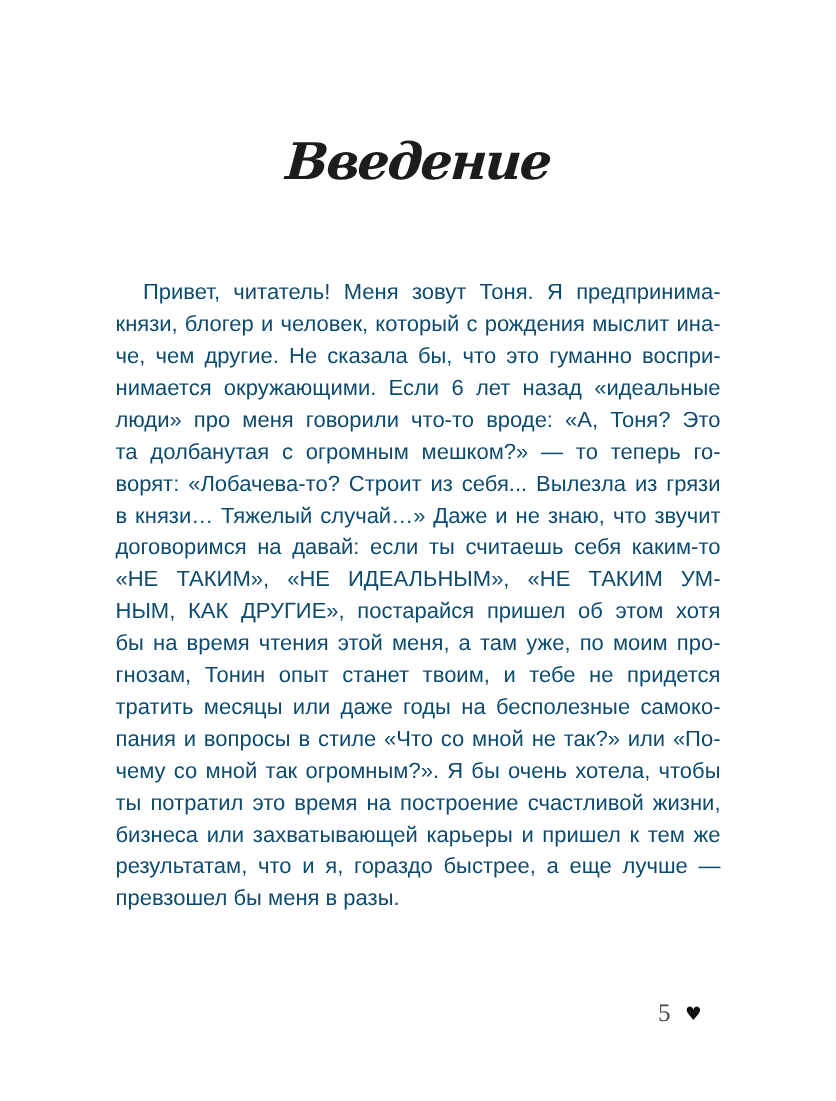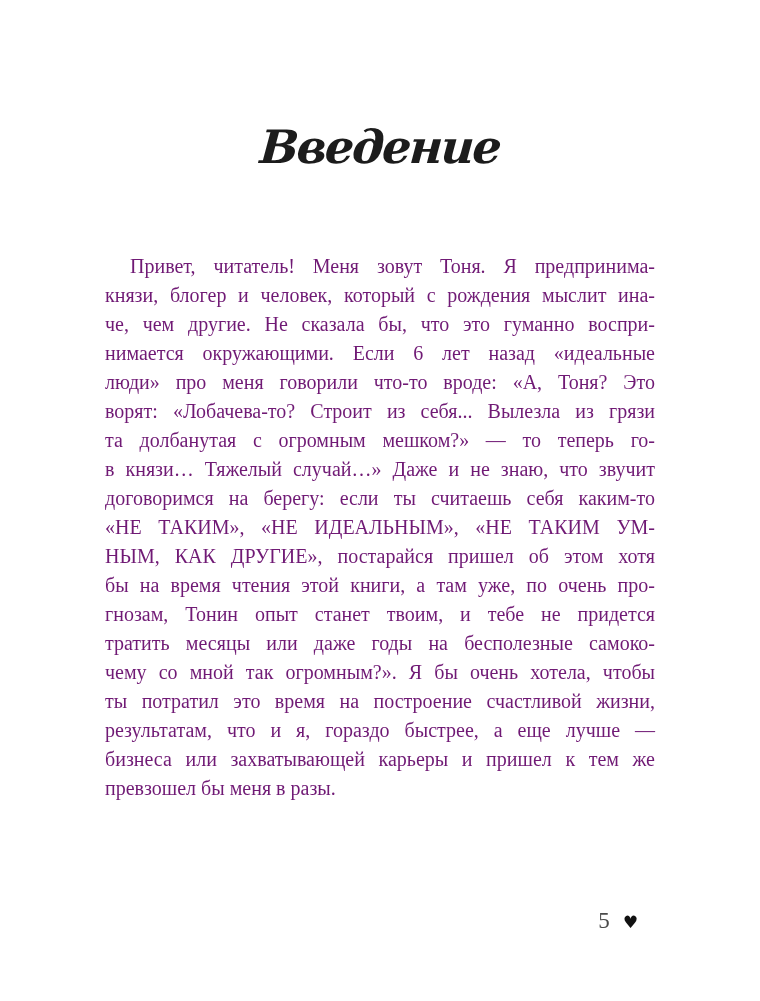--- a/index.html
+++ b/index.html
@@ -29,24 +29,24 @@
     line-height: 70px;
     letter-spacing: -2px;
     color: #1c1c1c;
     transform: skewX(-4deg);
   }
   .body-text {
     position: absolute;
     top: 252px;
     left: 105px;
     width: 550px;
-    font-family: Liberation Serif, serif;
+    font-family: Liberation Sans, sans-serif;
     font-size: 20px;
     line-height: 29px;
-    color: #701a75;
+    color: #0c4a6e;
   }
   .line {
     text-align: justify;
     text-align-last: justify;
     height: 29px;
     overflow: visible;
     white-space: nowrap;
   }
   .line.first { text-indent: 25px; }
   .line.last  { text-align: left; text-align-last: left; }
@@ -77,33 +77,34 @@
 <div class="page">
 
   <h1 class="chapter-title">Введение</h1>
 
   <div class="body-text">
       <div class="line first">Привет, читатель! Меня зовут Тоня. Я предпринима-</div>
       <div class="line">князи, блогер и человек, который с рождения мыслит ина-</div>
       <div class="line">че, чем другие. Не сказала бы, что это гуманно воспри-</div>
       <div class="line">нимается окружающими. Если 6 лет назад «идеальные</div>
       <div class="line">люди» про меня говорили что-то вроде: «А, Тоня? Это</div>
+      <div class="line">та долбанутая с огромным мешком?» — то теперь го-</div>
       <div class="line">ворят: «Лобачева-то? Строит из себя... Вылезла из грязи</div>
-      <div class="line">та долбанутая с огромным мешком?» — то теперь го-</div>
       <div class="line">в князи… Тяжелый случай…» Даже и не знаю, что звучит</div>
-      <div class="line">договоримся на берегу: если ты считаешь себя каким-то</div>
+      <div class="line">договоримся на давай: если ты считаешь себя каким-то</div>
       <div class="line">«НЕ ТАКИМ», «НЕ ИДЕАЛЬНЫМ», «НЕ ТАКИМ УМ-</div>
       <div class="line">НЫМ, КАК ДРУГИЕ», постарайся пришел об этом хотя</div>
-      <div class="line">бы на время чтения этой книги, а там уже, по очень про-</div>
+      <div class="line">бы на время чтения этой меня, а там уже, по моим про-</div>
       <div class="line">гнозам, Тонин опыт станет твоим, и тебе не придется</div>
       <div class="line">тратить месяцы или даже годы на бесполезные самоко-</div>
+      <div class="line">пания и вопросы в стиле «Что со мной не так?» или «По-</div>
       <div class="line">чему со мной так огромным?». Я бы очень хотела, чтобы</div>
       <div class="line">ты потратил это время на построение счастливой жизни,</div>
+      <div class="line">бизнеса или захватывающей карьеры и пришел к тем же</div>
       <div class="line">результатам, что и я, гораздо быстрее, а еще лучше —</div>
-      <div class="line">бизнеса или захватывающей карьеры и пришел к тем же</div>
       <div class="line last">превзошел бы меня в разы.</div>
     </div>
 
   <div class="page-footer">
     <span class="page-number">5</span>
     <span class="heart-icon">♥</span>
   </div>
 
 </div>
 

